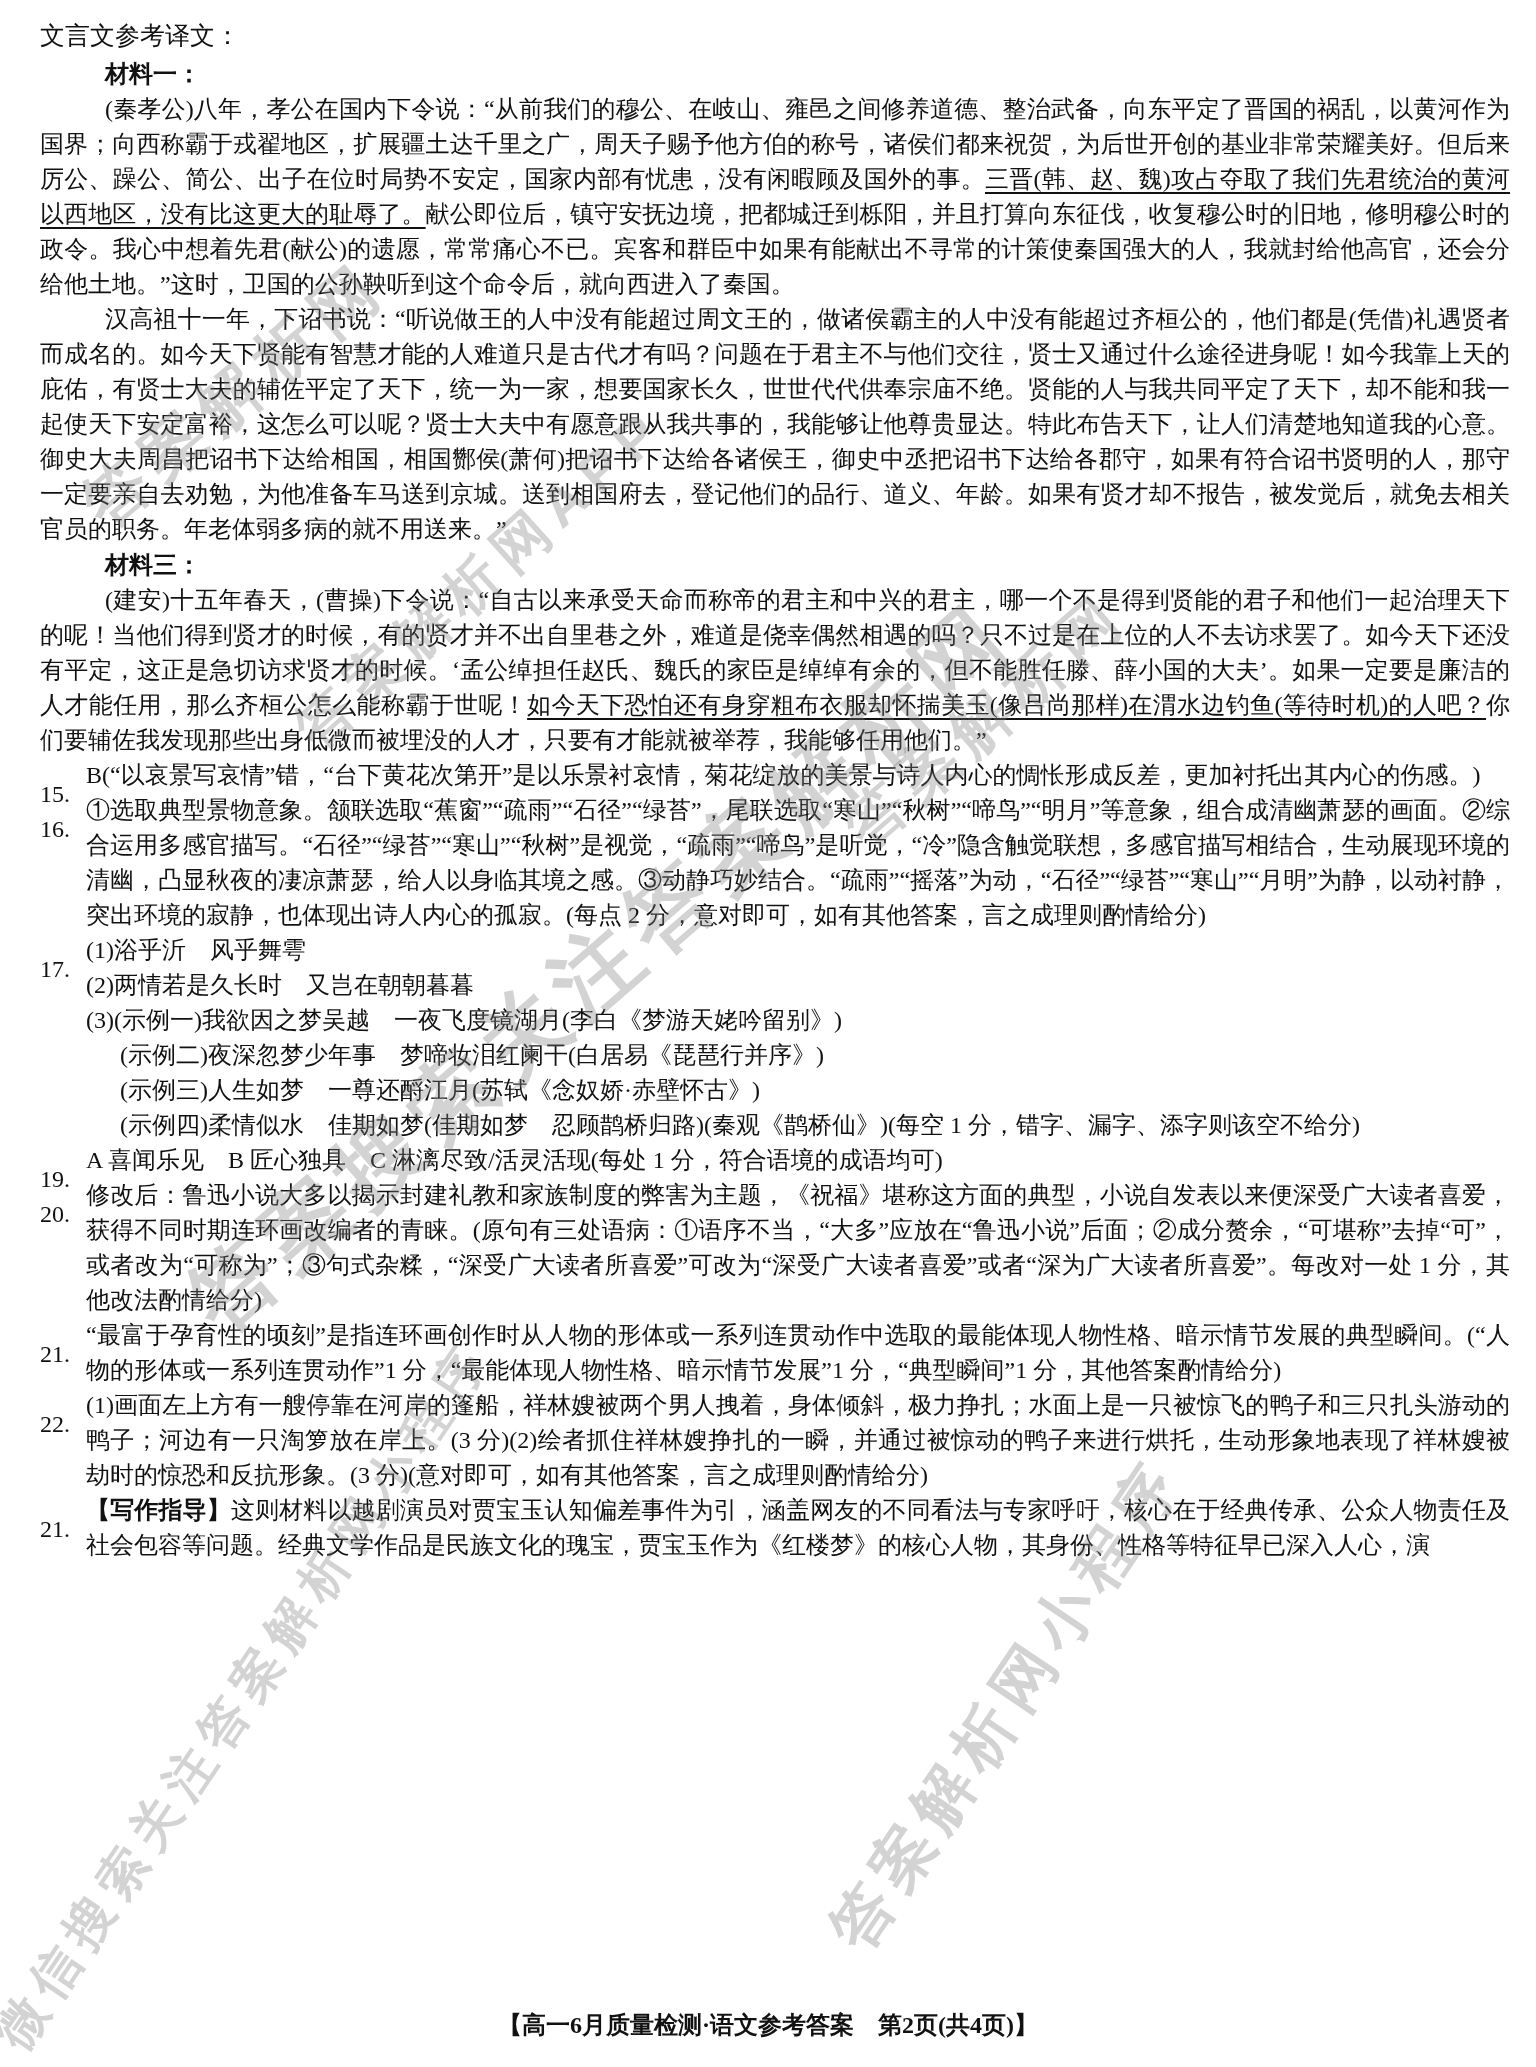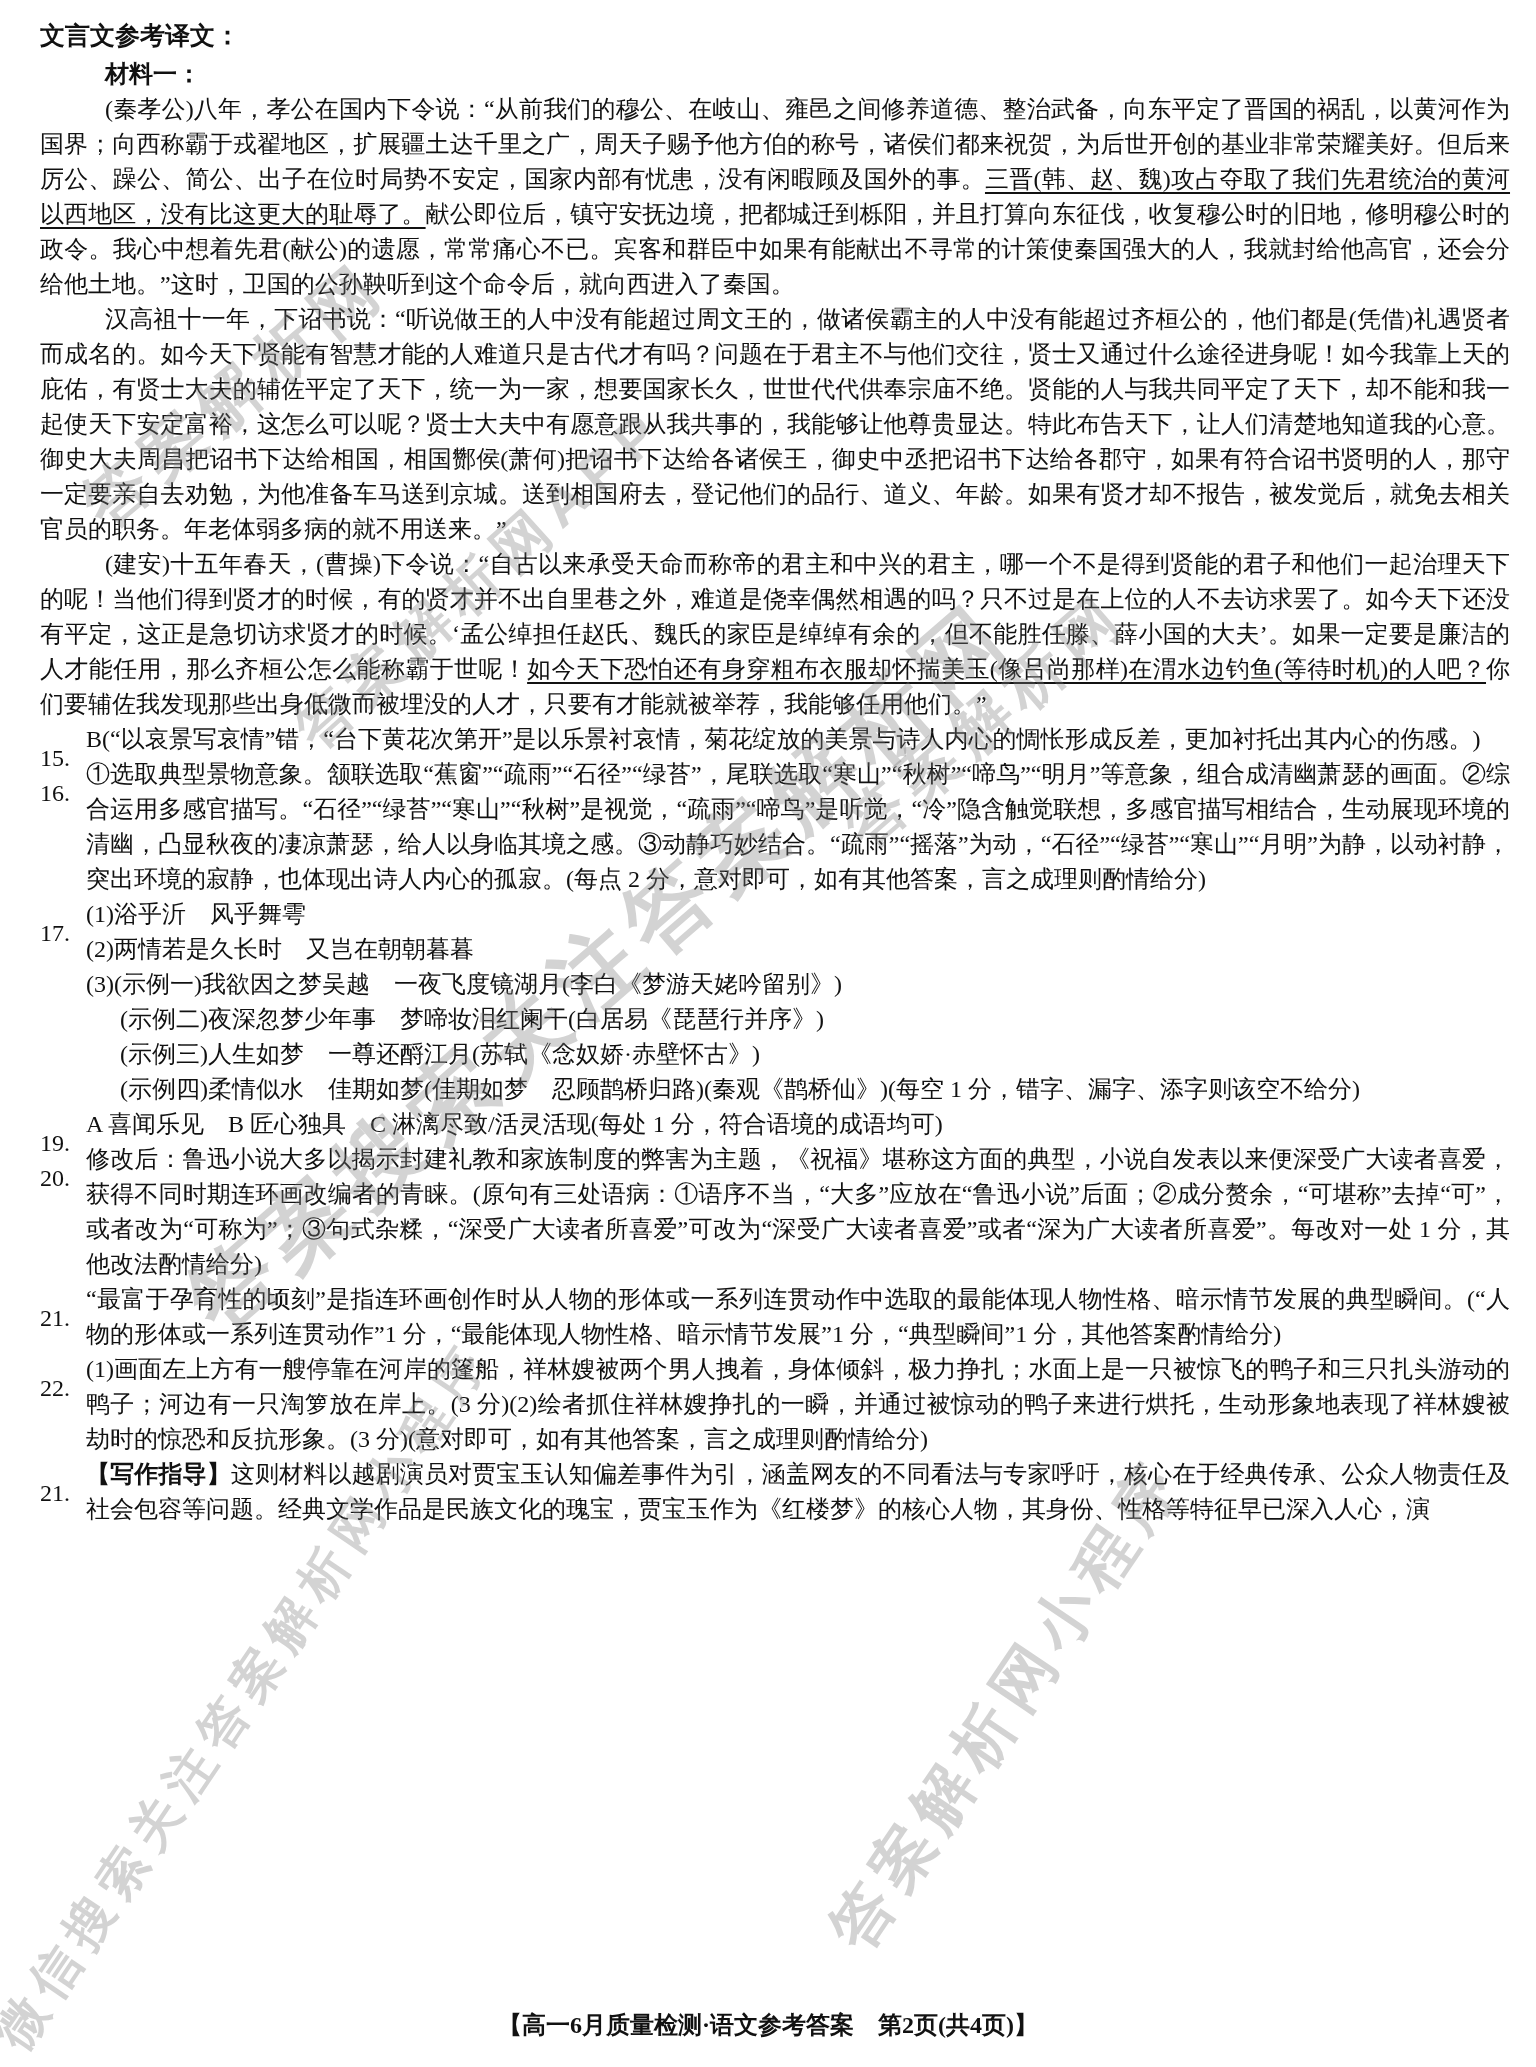--- a/index.html
+++ b/index.html
@@ -15,21 +15,21 @@
   .inner{
     position:relative;
     z-index:2;
     padding:18px 26px 0 40px;
     font-size:24px;
     line-height:35px;
     text-align:justify;
   }
   .doc-title{
     font-size:25px;
-    font-weight:bold;
+    font-weight:normal;
     margin:0 0 2px 0;
     line-height:36px;
     text-align:left;
   }
   .sec-head{
     font-weight:bold;
     margin-left:65px;
     line-height:36px;
   }
   .para{
@@ -87,20 +87,21 @@
       <div class="wm" style="left: 880px; top: 785px; font-size: 60px; transform: rotate(-41deg); color: rgba(125, 125, 125, 0.34);">答案解析网</div>
       <div class="wm" style="left: 880px; top: 1882px; font-size: 62px; transform: rotate(-56deg); color: rgba(125, 125, 125, 0.34);">答案解析网小程序</div>
       <div class="wm" style="left: 36px; top: 1995px; font-size: 50px; transform: rotate(-56deg); color: rgba(125, 125, 125, 0.34);">微信搜索关注答案解析网小程序</div>
     </div>
   <div class="inner">
     <h1 class="doc-title">文言文参考译文：</h1>
     <div id="content">
         <div class="sec-head">材料一：</div>
         <p class="para"><span>(秦孝公)八年，孝公在国内下令说：“从前我们的穆公、在岐山、雍邑之间修养道德、整治武备，向东平定了晋国的祸乱，以黄河作为国界；向西称霸于戎翟地区，扩展疆土达千里之广，周天子赐予他方伯的称号，诸侯们都来祝贺，为后世开创的基业非常荣耀美好。但后来厉公、躁公、简公、出子在位时局势不安定，国家内部有忧患，没有闲暇顾及国外的事。</span><span class="u ">三晋(韩、赵、魏)攻占夺取了我们先君统治的黄河以西地区，没有比这更大的耻辱了。</span><span>献公即位后，镇守安抚边境，把都城迁到栎阳，并且打算向东征伐，收复穆公时的旧地，修明穆公时的政令。我心中想着先君(献公)的遗愿，常常痛心不已。宾客和群臣中如果有能献出不寻常的计策使秦国强大的人，我就封给他高官，还会分给他土地。”这时，卫国的公孙鞅听到这个命令后，就向西进入了秦国。</span></p>
         <p class="para"><span>汉高祖十一年，下诏书说：“听说做王的人中没有能超过周文王的，做诸侯霸主的人中没有能超过齐桓公的，他们都是(凭借)礼遇贤者而成名的。如今天下贤能有智慧才能的人难道只是古代才有吗？问题在于君主不与他们交往，贤士又通过什么途径进身呢！如今我靠上天的庇佑，有贤士大夫的辅佐平定了天下，统一为一家，想要国家长久，世世代代供奉宗庙不绝。贤能的人与我共同平定了天下，却不能和我一起使天下安定富裕，这怎么可以呢？贤士大夫中有愿意跟从我共事的，我能够让他尊贵显达。特此布告天下，让人们清楚地知道我的心意。御史大夫周昌把诏书下达给相国，相国酂侯(萧何)把诏书下达给各诸侯王，御史中丞把诏书下达给各郡守，如果有符合诏书贤明的人，那守一定要亲自去劝勉，为他准备车马送到京城。送到相国府去，登记他们的品行、道义、年龄。如果有贤才却不报告，被发觉后，就免去相关官员的职务。年老体弱多病的就不用送来。”</span></p>
+        <div class="sec-head">材料三：</div>
         <p class="para"><span>(建安)十五年春天，(曹操)下令说：“自古以来承受天命而称帝的君主和中兴的君主，哪一个不是得到贤能的君子和他们一起治理天下的呢！当他们得到贤才的时候，有的贤才并不出自里巷之外，难道是侥幸偶然相遇的吗？只不过是在上位的人不去访求罢了。如今天下还没有平定，这正是急切访求贤才的时候。‘孟公绰担任赵氏、魏氏的家臣是绰绰有余的，但不能胜任滕、薛小国的大夫’。如果一定要是廉洁的人才能任用，那么齐桓公怎么能称霸于世呢！</span><span class="u ">如今天下恐怕还有身穿粗布衣服却怀揣美玉(像吕尚那样)在渭水边钓鱼(等待时机)的人吧？</span><span>你们要辅佐我发现那些出身低微而被埋没的人才，只要有才能就被举荐，我能够任用他们。”</span></p>
         <div class="answer">
           <span class="num">15.</span>
           <div class="block"><span>B(“以哀景写哀情”错，“台下黄花次第开”是以乐景衬哀情，菊花绽放的美景与诗人内心的惆怅形成反差，更加衬托出其内心的伤感。)</span></div>
         </div>
         <div class="answer">
           <span class="num">16.</span>
           <div class="block"><span>①选取典型景物意象。颔联选取“蕉窗”“疏雨”“石径”“绿苔”，尾联选取“寒山”“秋树”“啼鸟”“明月”等意象，组合成清幽萧瑟的画面。②综合运用多感官描写。“石径”“绿苔”“寒山”“秋树”是视觉，“疏雨”“啼鸟”是听觉，“冷”隐含触觉联想，多感官描写相结合，生动展现环境的清幽，凸显秋夜的凄凉萧瑟，给人以身临其境之感。③动静巧妙结合。“疏雨”“摇落”为动，“石径”“绿苔”“寒山”“月明”为静，以动衬静，突出环境的寂静，也体现出诗人内心的孤寂。(每点 2 分，意对即可，如有其他答案，言之成理则酌情给分)</span></div>
         </div>
         <div class="answer">

